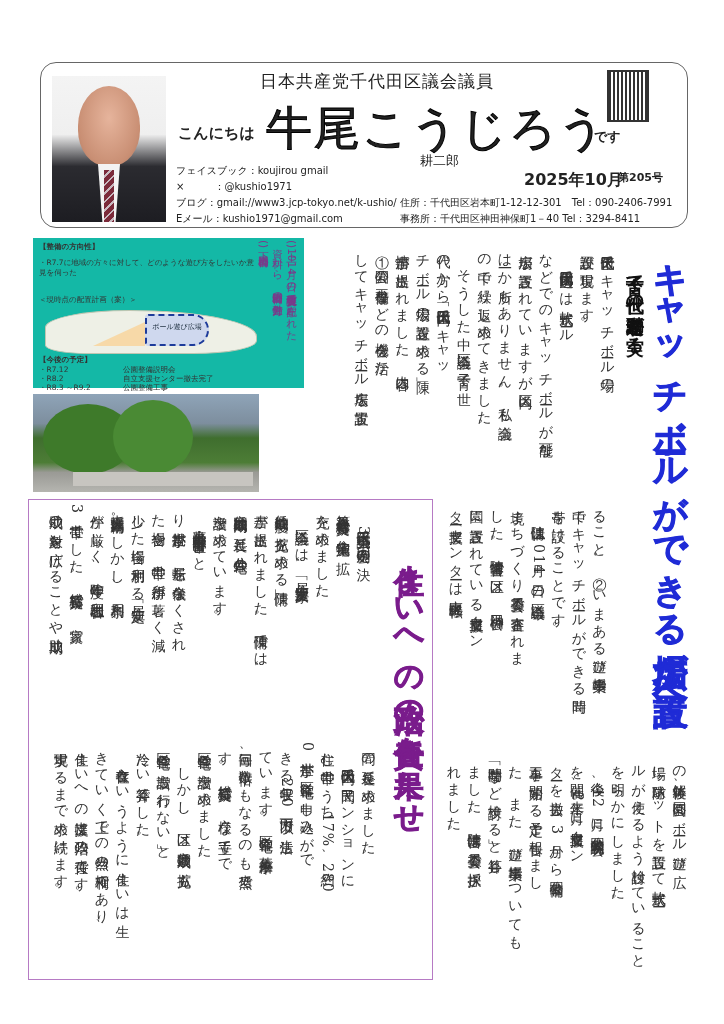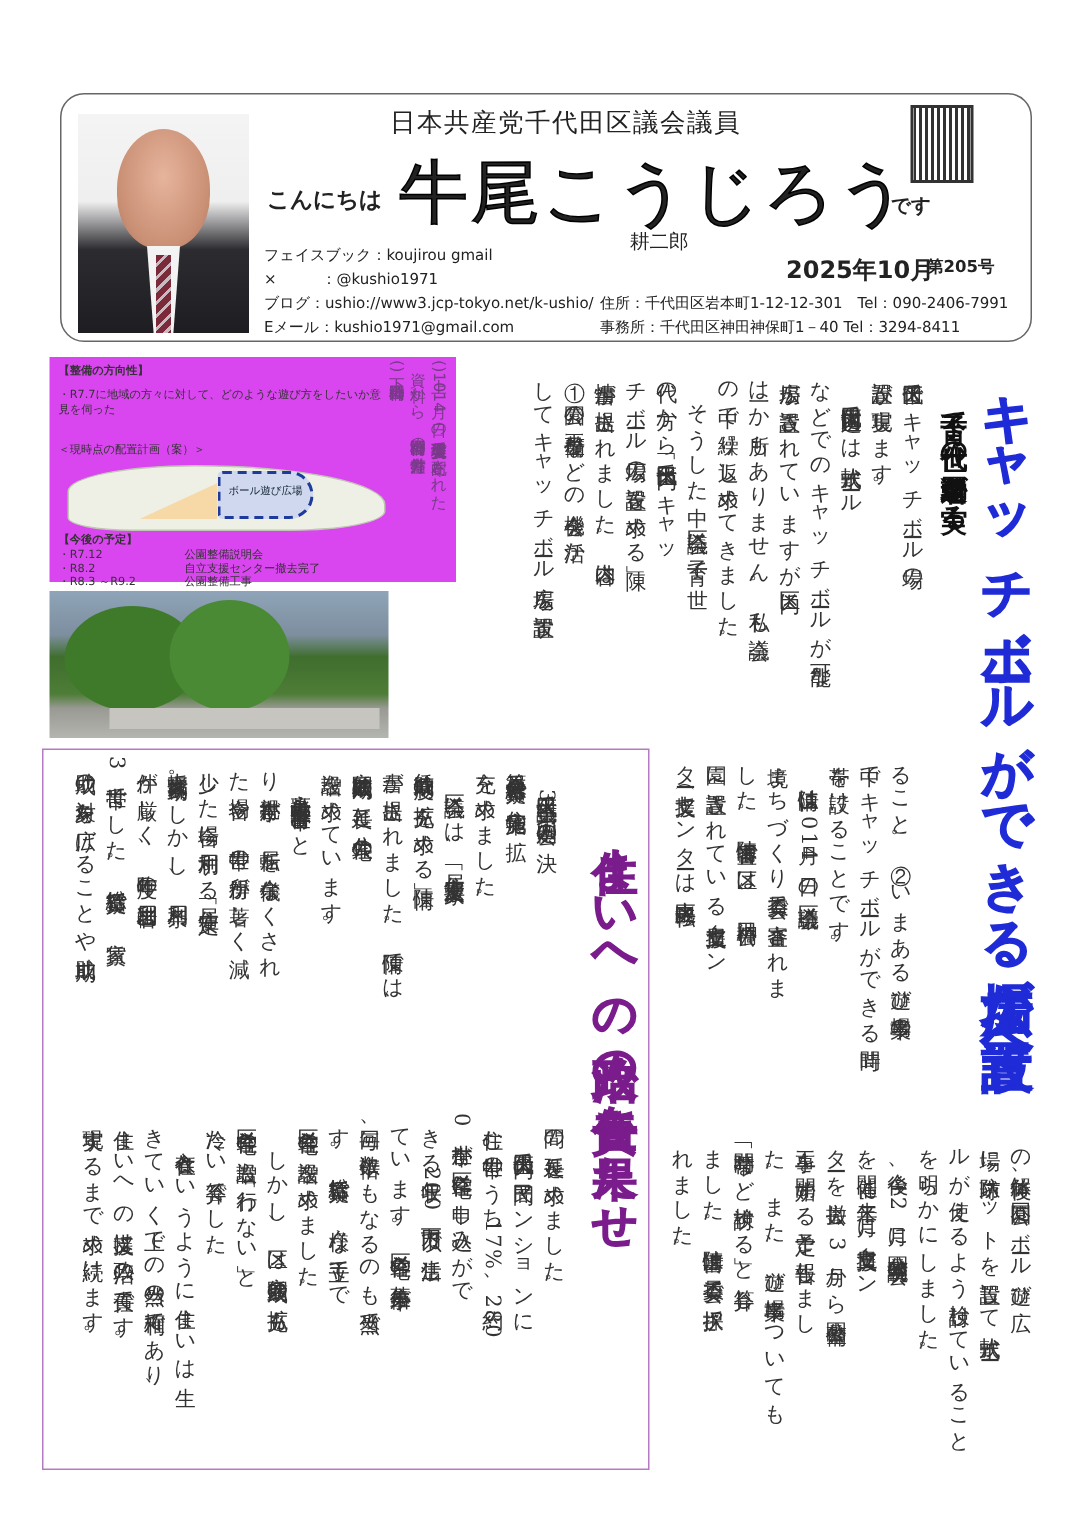--- a/index.html
+++ b/index.html
@@ -16,21 +16,21 @@
   .desu{left:594px;top:128px;font-size:13px;font-weight:bold;}
   .kanji{left:420px;top:152px;font-size:13px;}
   .qr{left:607px;top:70px;width:42px;height:52px;background:
      repeating-linear-gradient(90deg,#000 0 2px,#fff 2px 4px),#fff;opacity:.8;border:2px solid #000;box-sizing:border-box;}
   .info{left:176px;font-size:10px;line-height:16px;}
   .info-r{left:400px;font-size:10px;line-height:16px;}
   .date{left:524px;top:170px;font-size:16px;font-weight:bold;}
   .issue{left:618px;top:170px;font-size:11px;font-weight:bold;}
   .vert{writing-mode:vertical-rl;text-orientation:upright;}
   .col{writing-mode:vertical-rl;font-size:14px;line-height:20.5px;letter-spacing:1px;font-family:"DejaVu Serif","Liberation Serif",serif;color:#333;}
-  .fig{left:33px;top:238px;width:271px;height:150px;background:#d946ef;}
+  .fig{left:33px;top:238px;width:271px;height:150px;background:#14b8a6;}
   .fig .t{position:absolute;font-size:7.5px;color:#333;left:6px;}
   .fig .park{position:absolute;left:12px;top:72px;width:210px;height:42px;background:#eef0e6;border-radius:40% 60% 30% 20%;border:1px solid #bfc6b2;}
   .fig .ball{position:absolute;left:112px;top:76px;width:64px;height:32px;background:#cfd8ee;border:2px dashed #1d3b9a;border-radius:4px 18px 18px 4px;font-size:7px;text-align:center;color:#123;box-sizing:border-box;padding-top:6px;}
   .fig .orange{position:absolute;left:60px;top:84px;width:52px;height:24px;background:#f7d9a8;clip-path:polygon(0 100%,100% 0,100% 100%);border:0;}
   .photo2{left:33px;top:394px;width:226px;height:98px;background:linear-gradient(180deg,#8fa4b8 0%,#7d8e9e 30%,#3f6e2e 45%,#4d7d36 70%,#9a9a95 80%,#b5b5b0 100%);}
   .photo2 .tree1{position:absolute;left:10px;top:10px;width:90px;height:70px;border-radius:50%;background:#3e7a2a;}
   .photo2 .tree2{position:absolute;left:80px;top:6px;width:80px;height:74px;border-radius:50%;background:#4a8a34;}
   .photo2 .fence{position:absolute;left:40px;top:78px;width:180px;height:14px;background:#c7c5c0;}
   .caption{color:#7a3a8a;font-size:10.5px;line-height:14px;}
   .title-blue{color:#1f2bd6;font-size:34px;font-weight:900;-webkit-text-stroke:1px #1f2bd6;line-height:38px;}
@@ -48,21 +48,21 @@
     <div class="tie"></div>
 </div>
 <div class="abs party">日本共産党千代田区議会議員</div>
 <div class="abs hello">こんにちは</div>
 <div class="abs name">牛尾こうじろう</div>
 <div class="abs desu">です</div>
 <div class="abs kanji">耕二郎</div>
 <div class="abs qr"></div>
 <div class="abs info" style="top:163px">フェイスブック：koujirou gmail</div>
 <div class="abs info" style="top:179px">×　　　：@kushio1971</div>
-<div class="abs info" style="top:195px">ブログ：ushio://www3.jcp-tokyo.net/k-ushio/</div>
+<div class="abs info" style="top:195px">ブログ：gmail://www3.jcp-tokyo.net/k-ushio/</div>
 <div class="abs info" style="top:211px">Eメール：kushio1971@gmail.com</div>
 <div class="abs date">2025年10月</div>
 <div class="abs issue">第205号</div>
 <div class="abs info-r" style="top:195px">住所：千代田区岩本町1-12-12-301　Tel：090-2406-7991</div>
 <div class="abs info-r" style="top:211px">事務所：千代田区神田神保町1－40 Tel：3294-8411</div>
 
 <div class="abs fig">
   <div class="t" style="top:4px;font-weight:bold">【整備の方向性】</div>
   <div class="t" style="top:20px;width:215px">・R7.7に地域の方々に対して、どのような遊び方をしたいか意見を伺った</div>
   <div class="t" style="top:57px">＜現時点の配置計画（案）＞</div>

